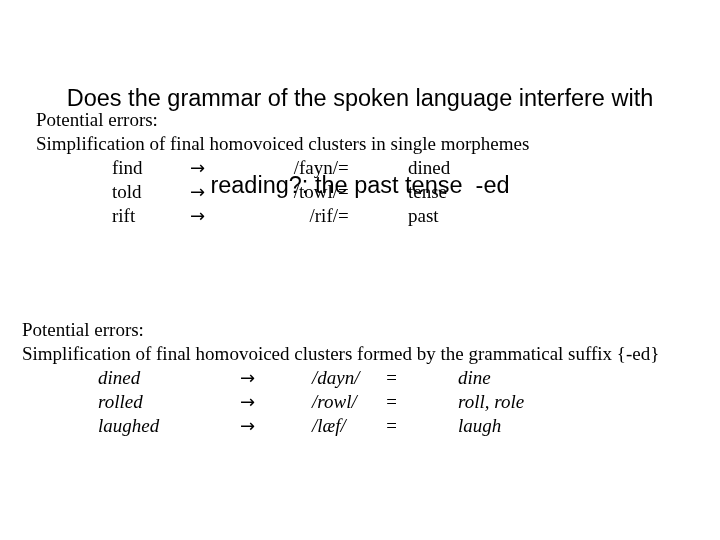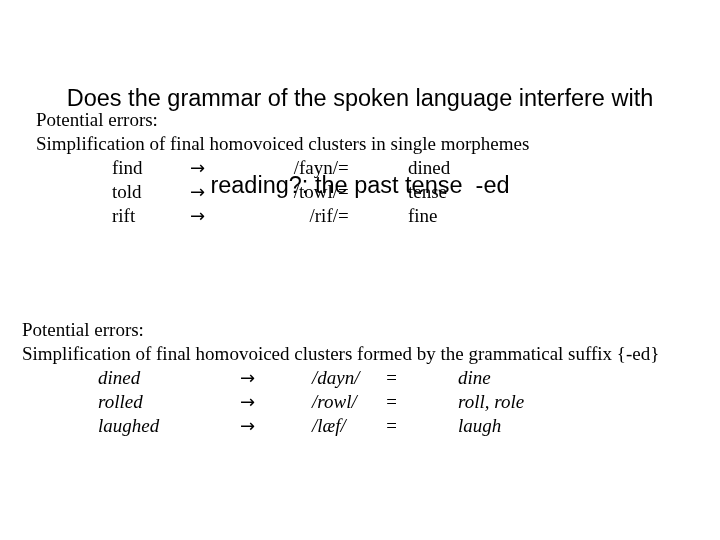--- a/index.html
+++ b/index.html
@@ -137,21 +137,21 @@
           <td class="col-arrow arrow-cell">→</td>
           <td class="col-phon">/towl/</td>
           <td class="col-eq">=</td>
           <td class="col-result">tense</td>
         </tr>
         <tr>
           <td class="col-word">rift</td>
           <td class="col-arrow arrow-cell">→</td>
           <td class="col-phon">/rif/</td>
           <td class="col-eq">=</td>
-          <td class="col-result">fine</td>
+          <td class="col-result">past</td>
         </tr>
       </tbody>
     </table>
   </div>
 
   <div class="body-block" id="block-two">
     <span class="lead-line">Potential errors:</span>
     <span class="lead-line">Simplification of final homovoiced clusters formed by the grammatical suffix {-ed}</span>
     <table class="word-table" id="table-two">
       <tbody>

